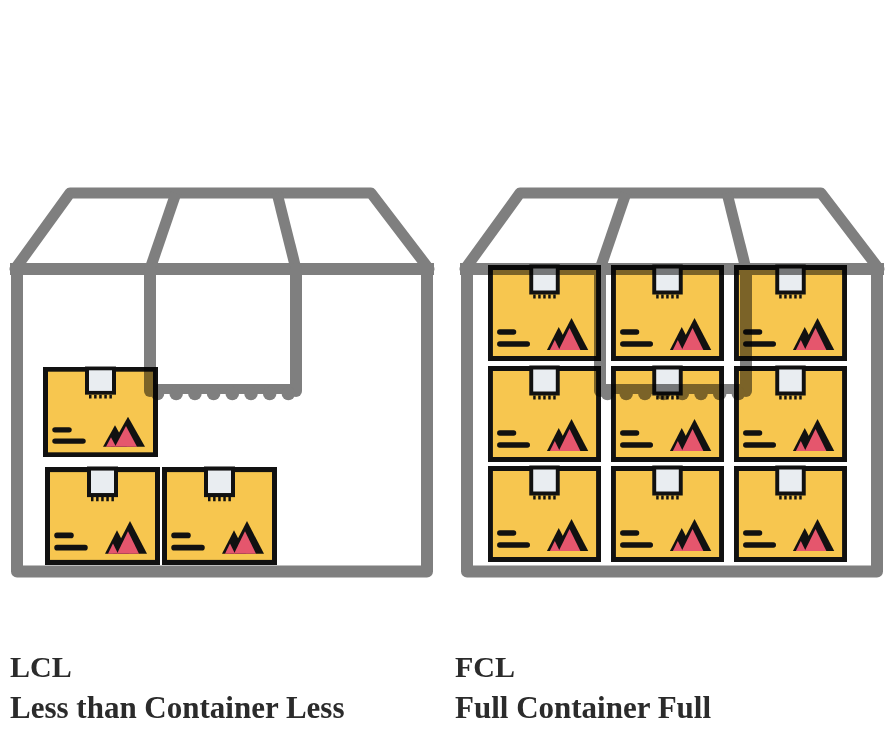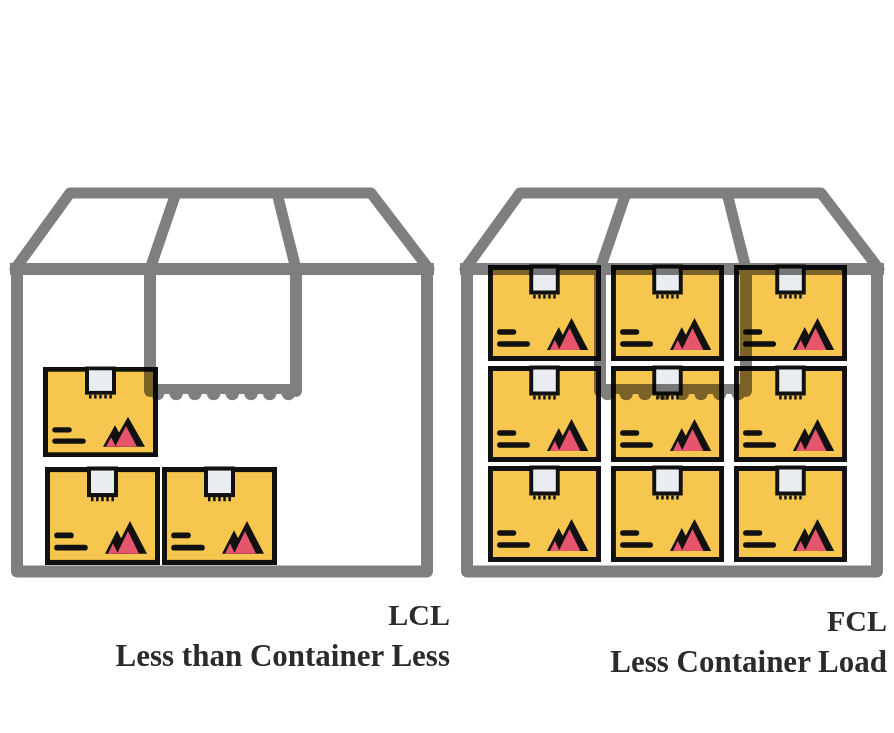--- a/index.html
+++ b/index.html
@@ -17,28 +17,28 @@
     font-size:62px;line-height:62px;font-weight:bold;
     letter-spacing:1px;color:var(--title-ink,#1d1d1f);
     transform:scaleX(0.75);transform-origin:center;
     font-family:"Liberation Sans",sans-serif;
   }
   svg.canvas{position:absolute;left:0;top:0;isolation:isolate;}
   .box-blend{mix-blend-mode:multiply;}
   .frame-stroke{stroke:var(--frame-gray,#7f7f7f);fill:none;}
   .scallop{fill:var(--frame-gray,#7f7f7f);}
   .caption{
-    position:absolute;top:594px;
+    position:absolute;top:646px;
     font-family:"Liberation Serif","DejaVu Serif",serif;
     font-weight:bold;color:var(--caption-ink,#2b2b2b);
-    text-align:right;font-size:31px;line-height:41px;
+    text-align:left;font-size:31px;line-height:41px;
   }
   .caption .acronym{font-size:30px;}
   #cap-lcl{left:10px;width:440px;}
-  #cap-fcl{left:455px;width:432px;margin-top:6px;}
+  #cap-fcl{left:455px;width:432px;}
 </style>
 </head>
 <body>
 
 <div class="title-wrap">
   <h1>LCL VS FCL</h1>
 </div>
 
 <svg class="canvas" width="894" height="733" viewBox="0 0 894 733" xmlns="http://www.w3.org/2000/svg">
 
@@ -126,14 +126,14 @@
     </g>
 </svg>
 
 <div class="caption" id="cap-lcl">
   <div class="acronym">LCL</div>
   <div class="full">Less than Container Less</div>
 </div>
 
 <div class="caption" id="cap-fcl">
   <div class="acronym">FCL</div>
-  <div class="full">Less Container Load</div>
+  <div class="full">Full Container Full</div>
 </div>
 
 </body></html>

